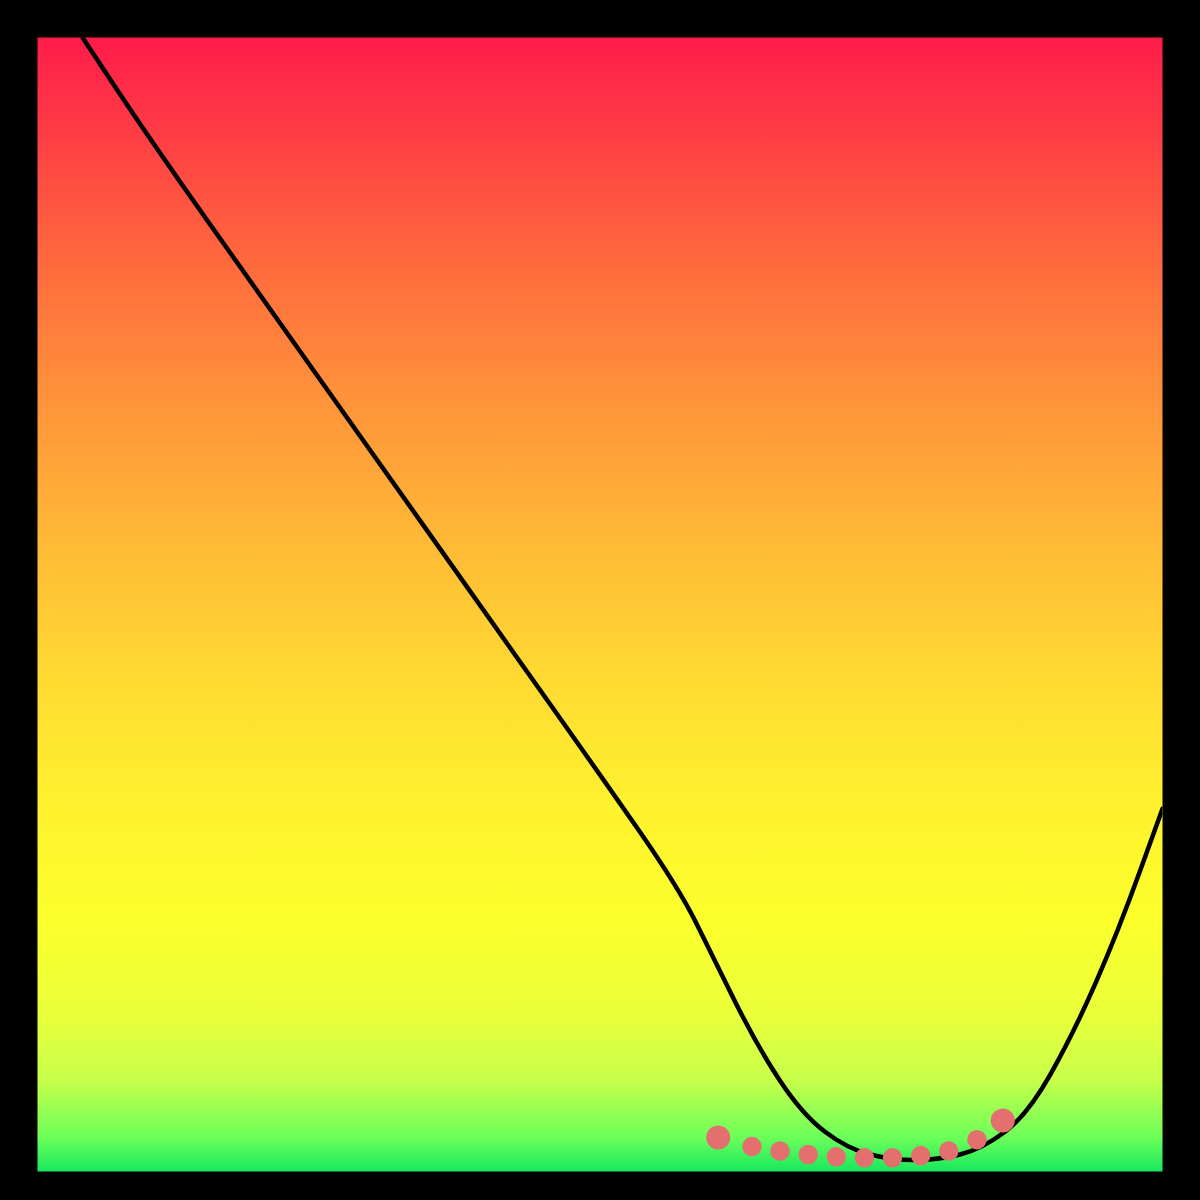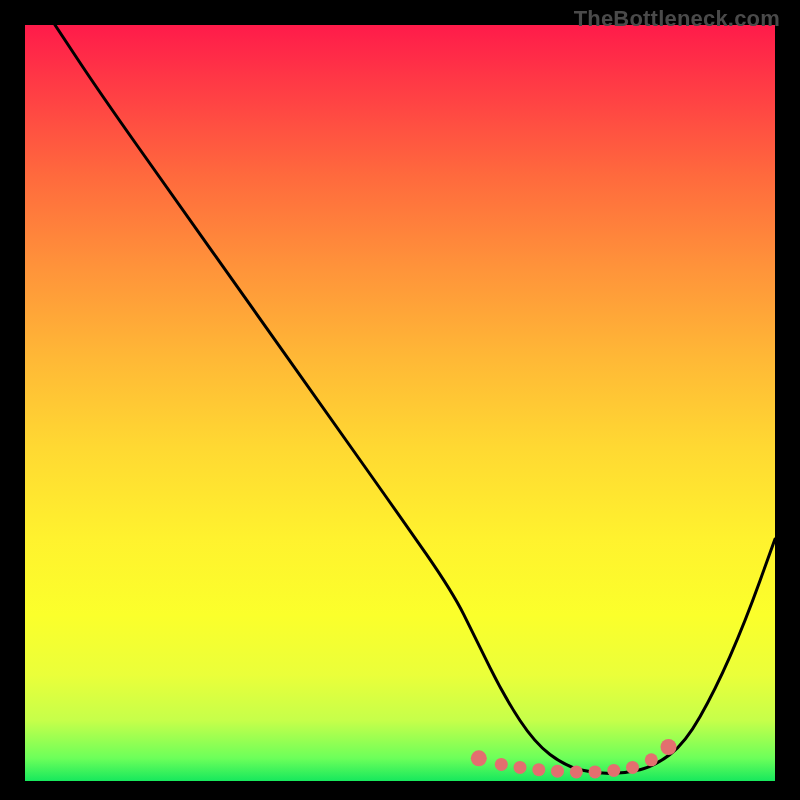--- a/index.html
+++ b/index.html
@@ -47,21 +47,20 @@
     left: 0;
     top: 0;
     width: 100%;
     height: 100%;
   }
 </style>
 </head>
 <body>
 
 <div class="outer">
-  <div class="watermark">TheBottleneck.com</div>
   <div class="plot">
     <svg class="curve" viewBox="0 0 750 756" preserveAspectRatio="none">
       <path d="M 30.0 0.0 Q 30.0 0.0 52.5 34.0 Q 75.0 68.0 112.5 121.0 Q 150.0 173.9 187.5 226.8 Q 225.0 279.7 262.5 332.6 Q 300.0 385.6 337.5 438.5 Q 375.0 491.4 401.3 529.2 Q 427.5 567.0 438.8 589.7 Q 450.0 612.4 465.0 642.6 Q 480.0 672.8 495.0 695.5 Q 510.0 718.2 525.0 729.5 Q 540.0 740.9 555.0 744.7 Q 570.0 748.4 585.0 748.4 Q 600.0 748.4 615.0 744.7 Q 630.0 740.9 645.0 729.5 Q 660.0 718.2 675.0 691.7 Q 690.0 665.3 705.0 631.3 Q 720.0 597.2 735.0 555.7 T 750.0 514.1" fill="none" stroke="#000" stroke-width="3" stroke-linejoin="round" stroke-linecap="round"></path>
       <g>
           <circle cx="453.8" cy="733.3" r="8" fill="#e36f6f"></circle>
           <circle cx="476.3" cy="739.4" r="6.5" fill="#e36f6f"></circle>
           <circle cx="495.0" cy="742.4" r="6.5" fill="#e36f6f"></circle>
           <circle cx="513.8" cy="744.7" r="6.5" fill="#e36f6f"></circle>
           <circle cx="532.5" cy="746.2" r="6.5" fill="#e36f6f"></circle>
           <circle cx="551.3" cy="746.9" r="6.5" fill="#e36f6f"></circle>

